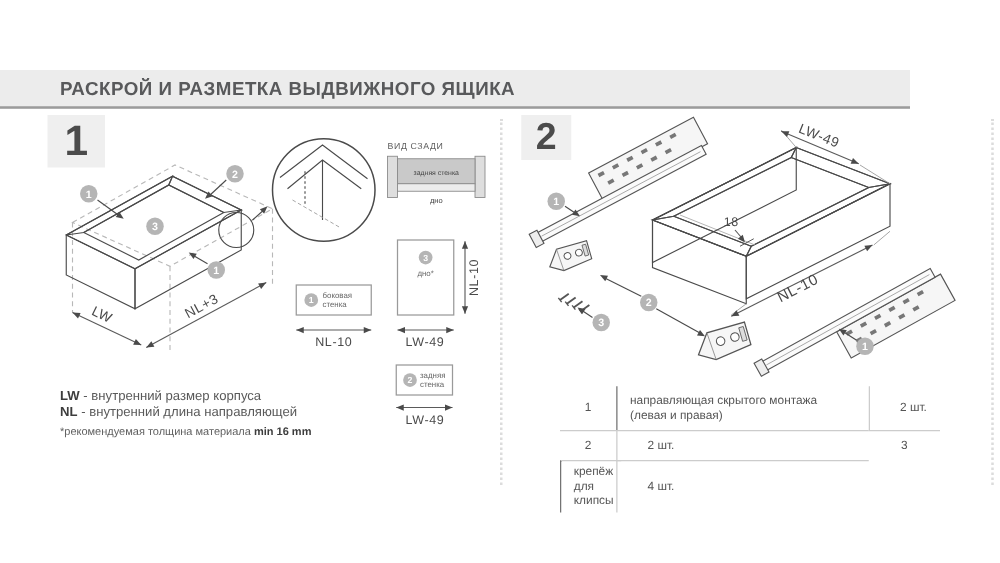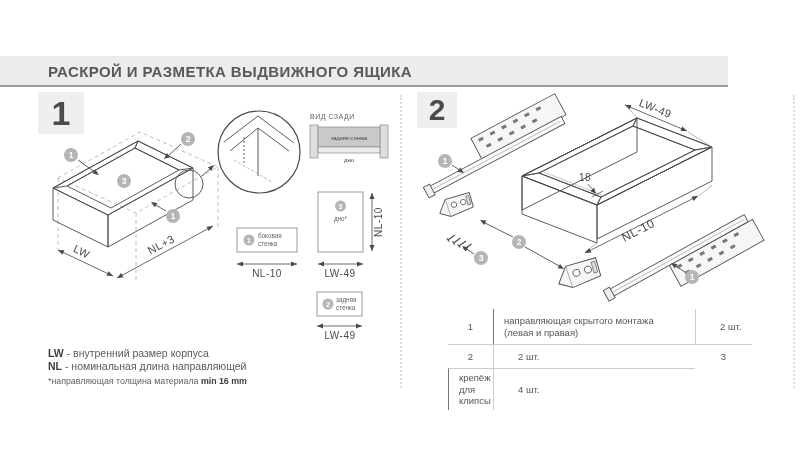--- a/index.html
+++ b/index.html
@@ -19,21 +19,21 @@
   }
   .badge1{left:38px;top:92px;width:46px;height:42px;font-size:34px;line-height:42px;}
   .badge2{left:417px;top:92px;width:40px;height:36px;font-size:30px;line-height:36px;}
   .divider{
     position:absolute;top:95px;height:293px;width:0;
     border-left:2px dotted #dcdcdc;
   }
   .div-mid{left:400px;}
   .div-right{left:793px;}
   .legend{
-    position:absolute;left:48px;top:311px;font-size:10.5px;color:#5a5a5a;line-height:12.5px;margin-top:36px;
+    position:absolute;left:48px;top:311px;font-size:10.5px;color:#5a5a5a;line-height:12.5px;
   }
   .legend .term{font-weight:bold;color:#3d3d3d;}
   .legend .fn{font-size:8.8px;margin-top:3px;color:#5f5f5f;}
   .legend .fnb{font-weight:bold;color:#3d3d3d;}
   .parts-table{
     position:absolute;left:448px;top:309px;width:304px;
     display:grid;grid-template-columns:45px 202px 57px;
     font-size:9.5px;color:#555;
   }
   .parts-table .cell{
@@ -308,22 +308,22 @@
 </div>
 
 <div class="badge badge1">1</div>
 <div class="badge badge2">2</div>
 
 <div class="divider div-mid"></div>
 <div class="divider div-right"></div>
 
 <div class="legend">
   <div><span class="term">LW</span><span> - внутренний размер корпуса</span></div>
-  <div><span class="term">NL</span><span> - номинальная длина направляющей</span></div>
-  <div class="fn"><span>*направляющая толщина материала </span><span class="fnb">min 16 mm</span></div>
+  <div><span class="term">NL</span><span> - внутренний длина направляющей</span></div>
+  <div class="fn"><span>*рекомендуемая толщина материала </span><span class="fnb">min 16 mm</span></div>
 </div>
 
 <div class="parts-table">
   <div class="cell r1 num">1</div>
   <div class="cell r1 desc">направляющая скрытого монтажа (левая и правая)</div>
   <div class="cell r1 qty">2 шт.</div>
 
   <div class="cell num bt">2</div>
   <div class="cell qty bt">2 шт.</div>
 

